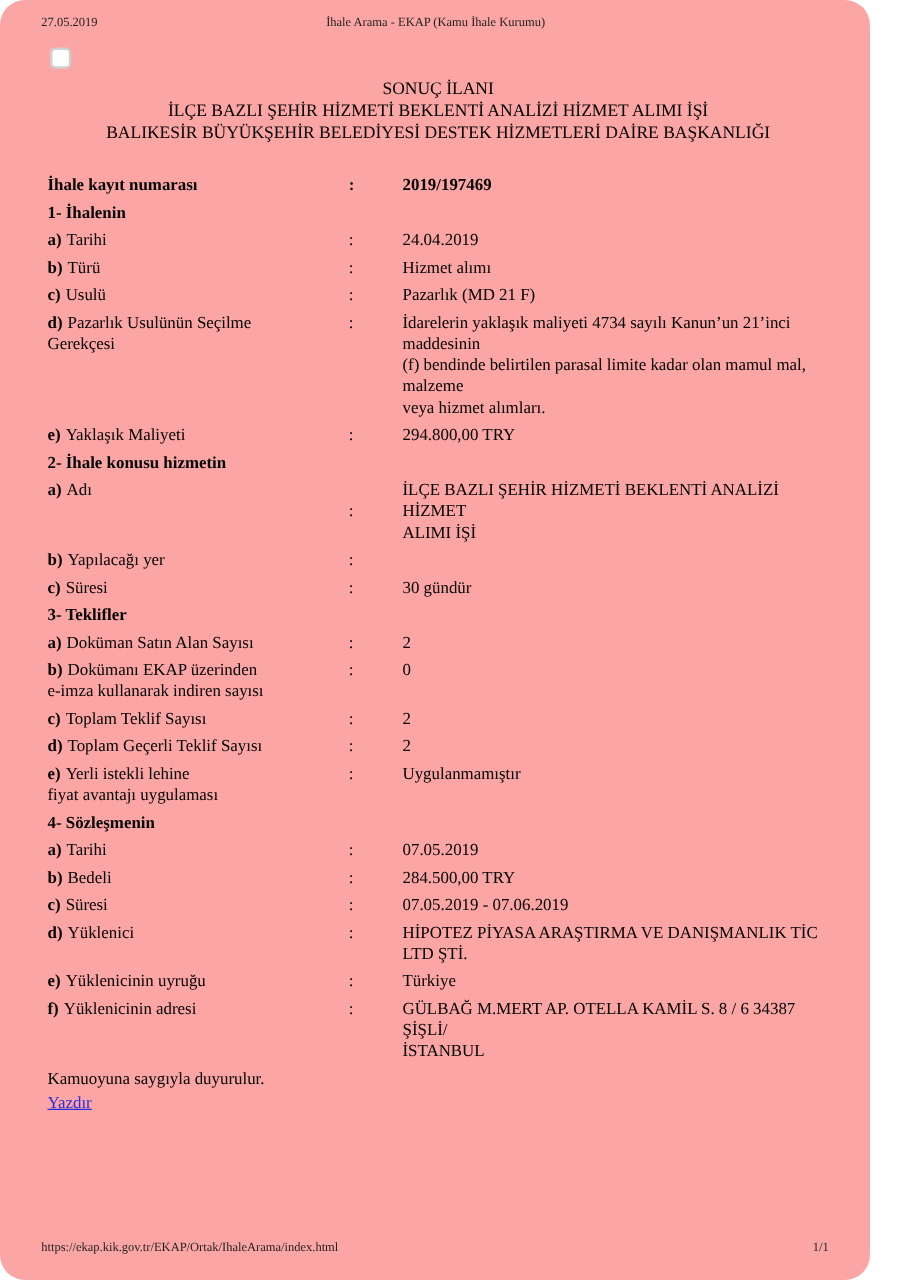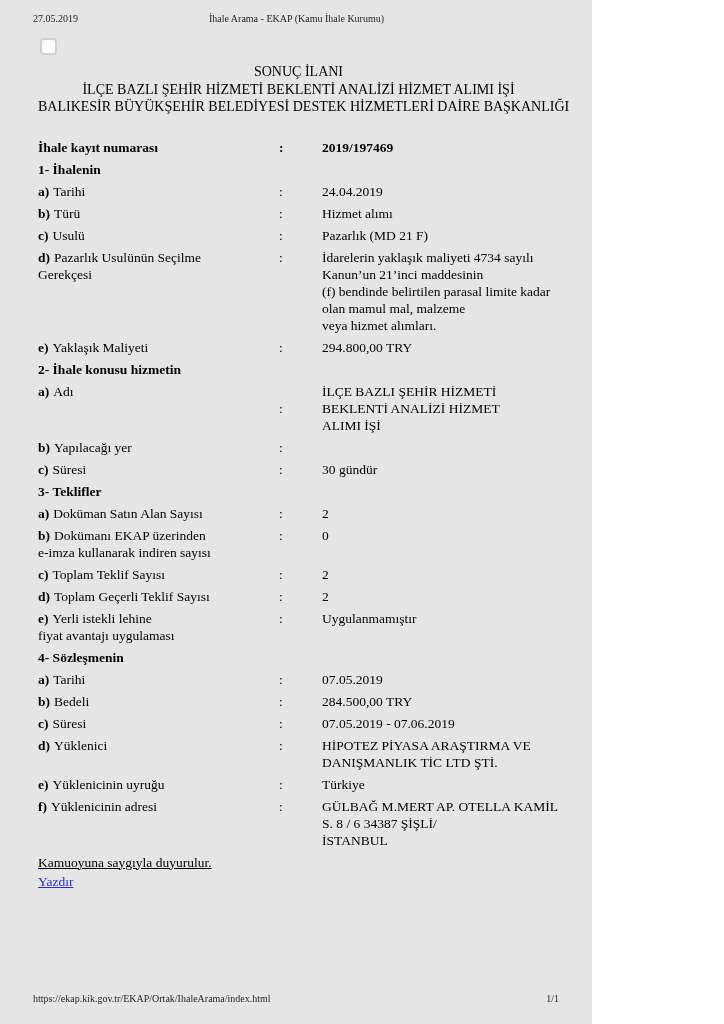--- a/index.html
+++ b/index.html
@@ -1,21 +1,21 @@
 <!DOCTYPE html>
 <html><head>
 <meta charset="utf-8">
 <style>
   html, body { margin: 0; padding: 0; background: #ffffff; }
   body {
     width: 724px; height: 1024px;
     font-family: "Liberation Serif", "DejaVu Serif", serif;
     color: #000;
   }
-  .page { position: relative; width: 592px; height: 1024px; background: #e5e5e5; overflow: hidden; }
+  .page { position: relative; width: 696px; height: 1024px; background: #fca5a5; overflow: hidden; border-radius: 20px; }
 
   
   .ph-date   { position: absolute; left: 33px; top: 13px; font-size: 10px; color: #1f1f1f; }
   .ph-title  { position: absolute; left: 1px; right: 0; top: 13px; text-align: center; font-size: 10px; color: #1f1f1f; }
   .pf-url    { position: absolute; left: 33px; bottom: 20px; font-size: 10px; color: #1f1f1f; text-align: center; }
   .pf-page   { position: absolute; right: 33px; bottom: 20px; font-size: 10px; color: #1f1f1f; }
 
   
   .img-ph {
     position: absolute; left: 40px; top: 38px;
@@ -38,21 +38,21 @@
     line-height: 17px;
     gap: 32px;
   }
   .row .lbl-text, .row .val { white-space: pre-line; }
   .pfx { font-weight: bold; margin-right: 4px; }
   .bold { font-weight: bold; }
   .sec { font-weight: bold; }
   .colon { text-align: left; }
   .colon-mid .colon { align-self: center; }
 
-  .closing { margin-top: 2px; font-size: 13.5px; line-height: 17px; text-decoration: underline; }
+  .closing { margin-top: 2px; font-size: 13.5px; line-height: 17px; }
   .print-link { text-decoration: underline; cursor: pointer; display: inline-block; margin-top: 2px; text-align: center; }
 </style>
 </head>
 <body>
 
 <div class="page">
 
   <div class="ph-date">27.05.2019</div>
   <div class="ph-title">İhale Arama - EKAP (Kamu İhale Kurumu)</div>
 

